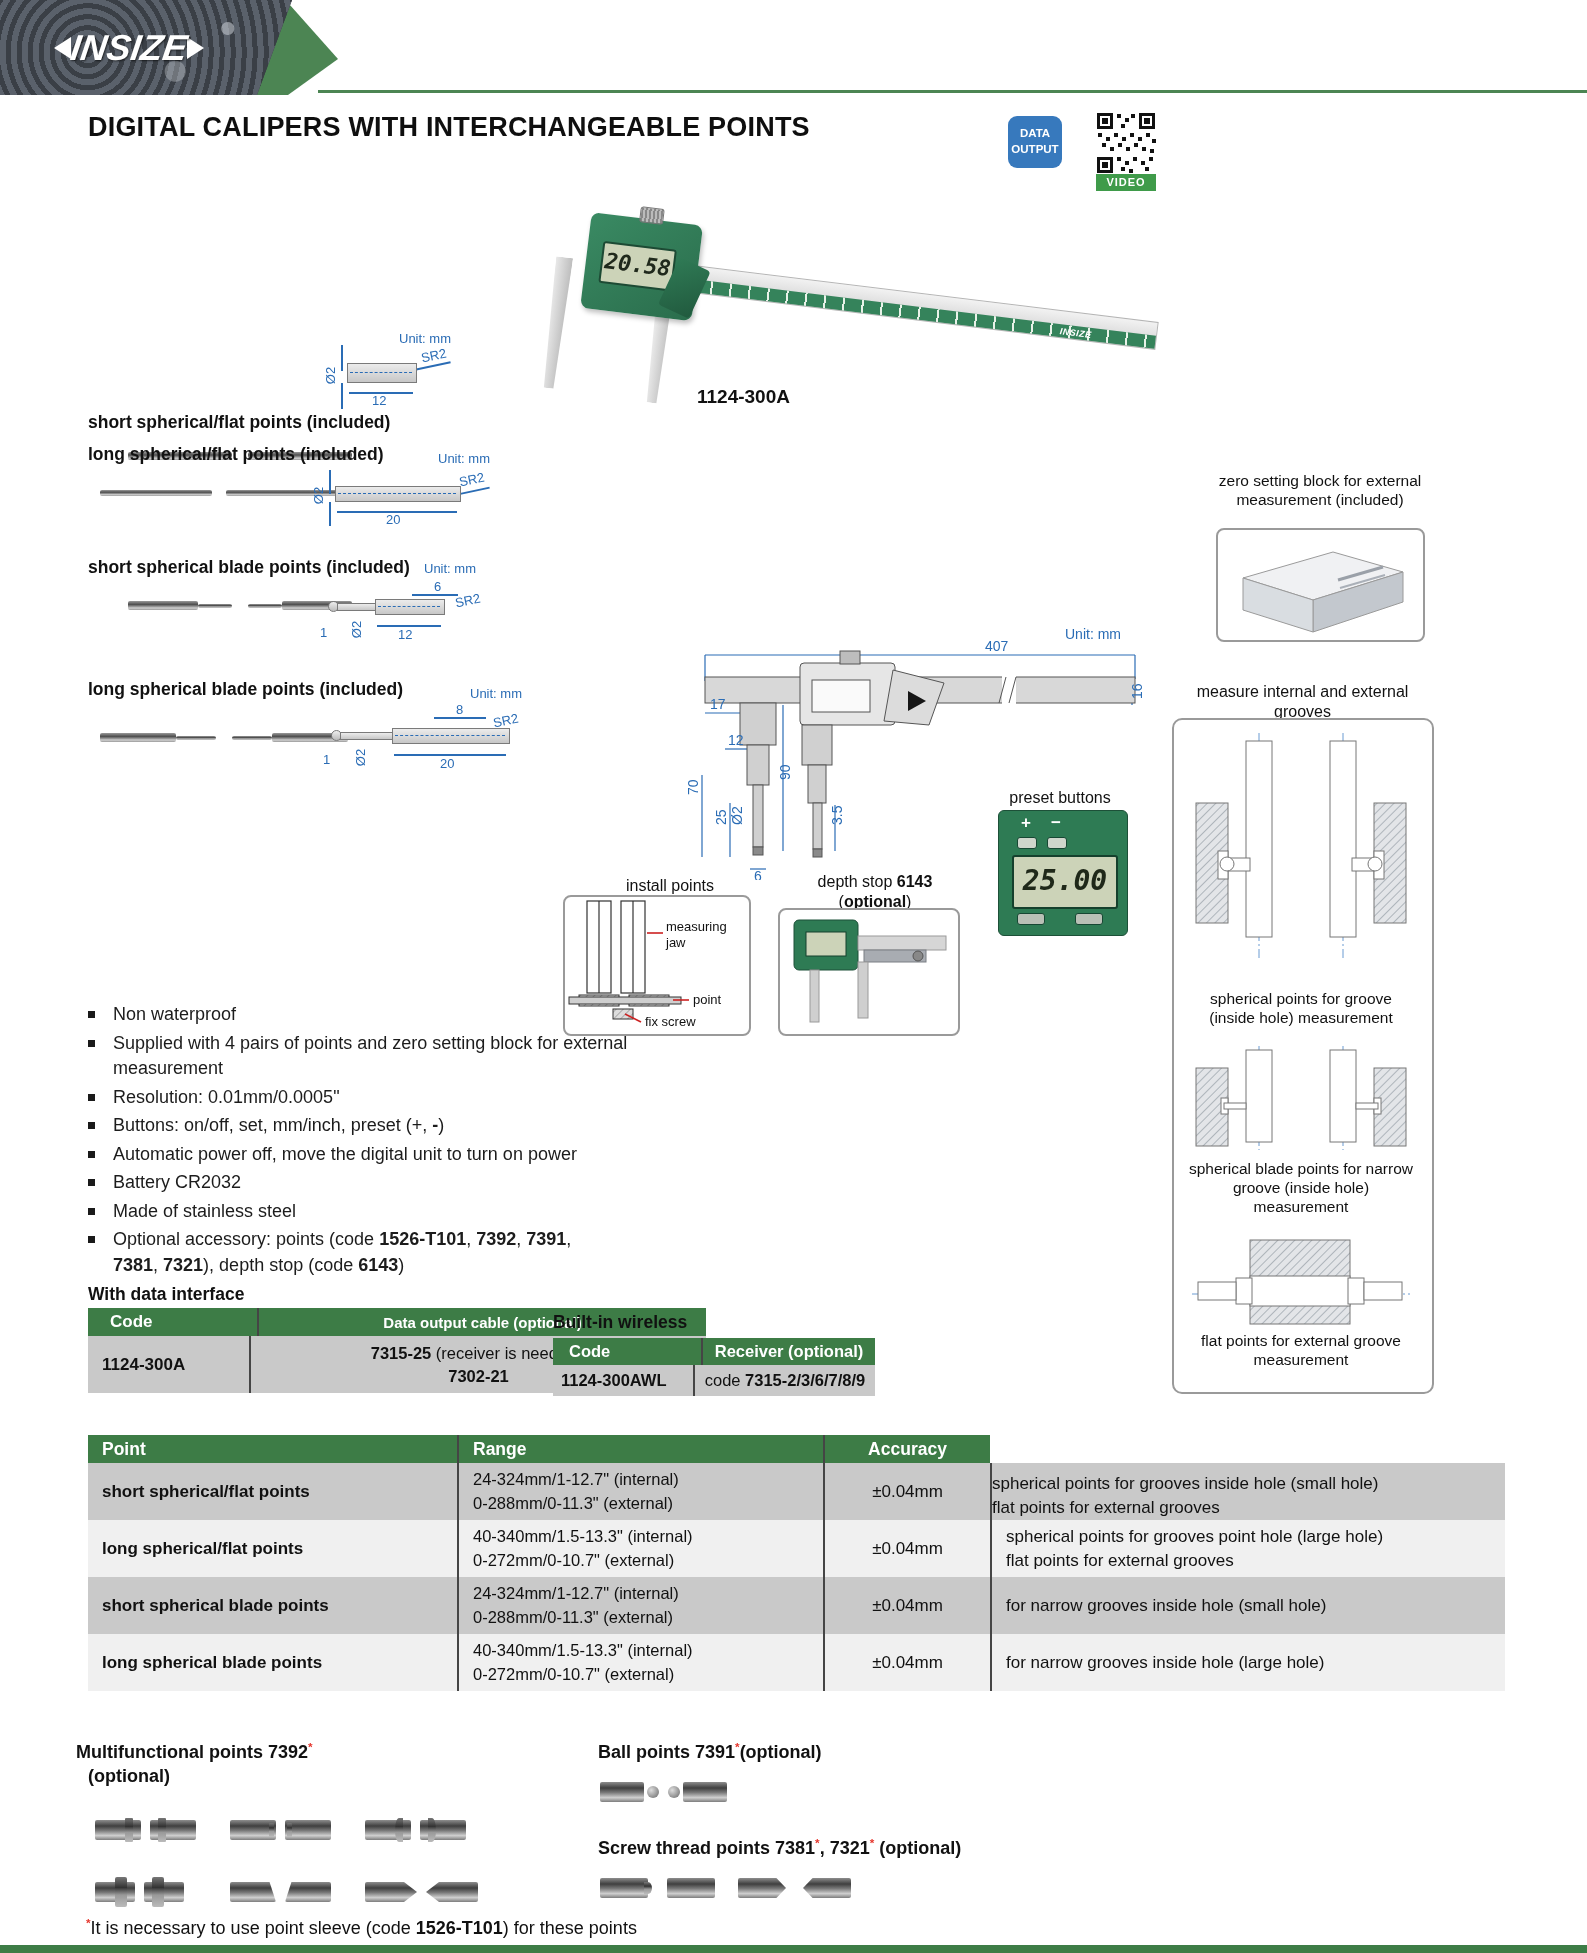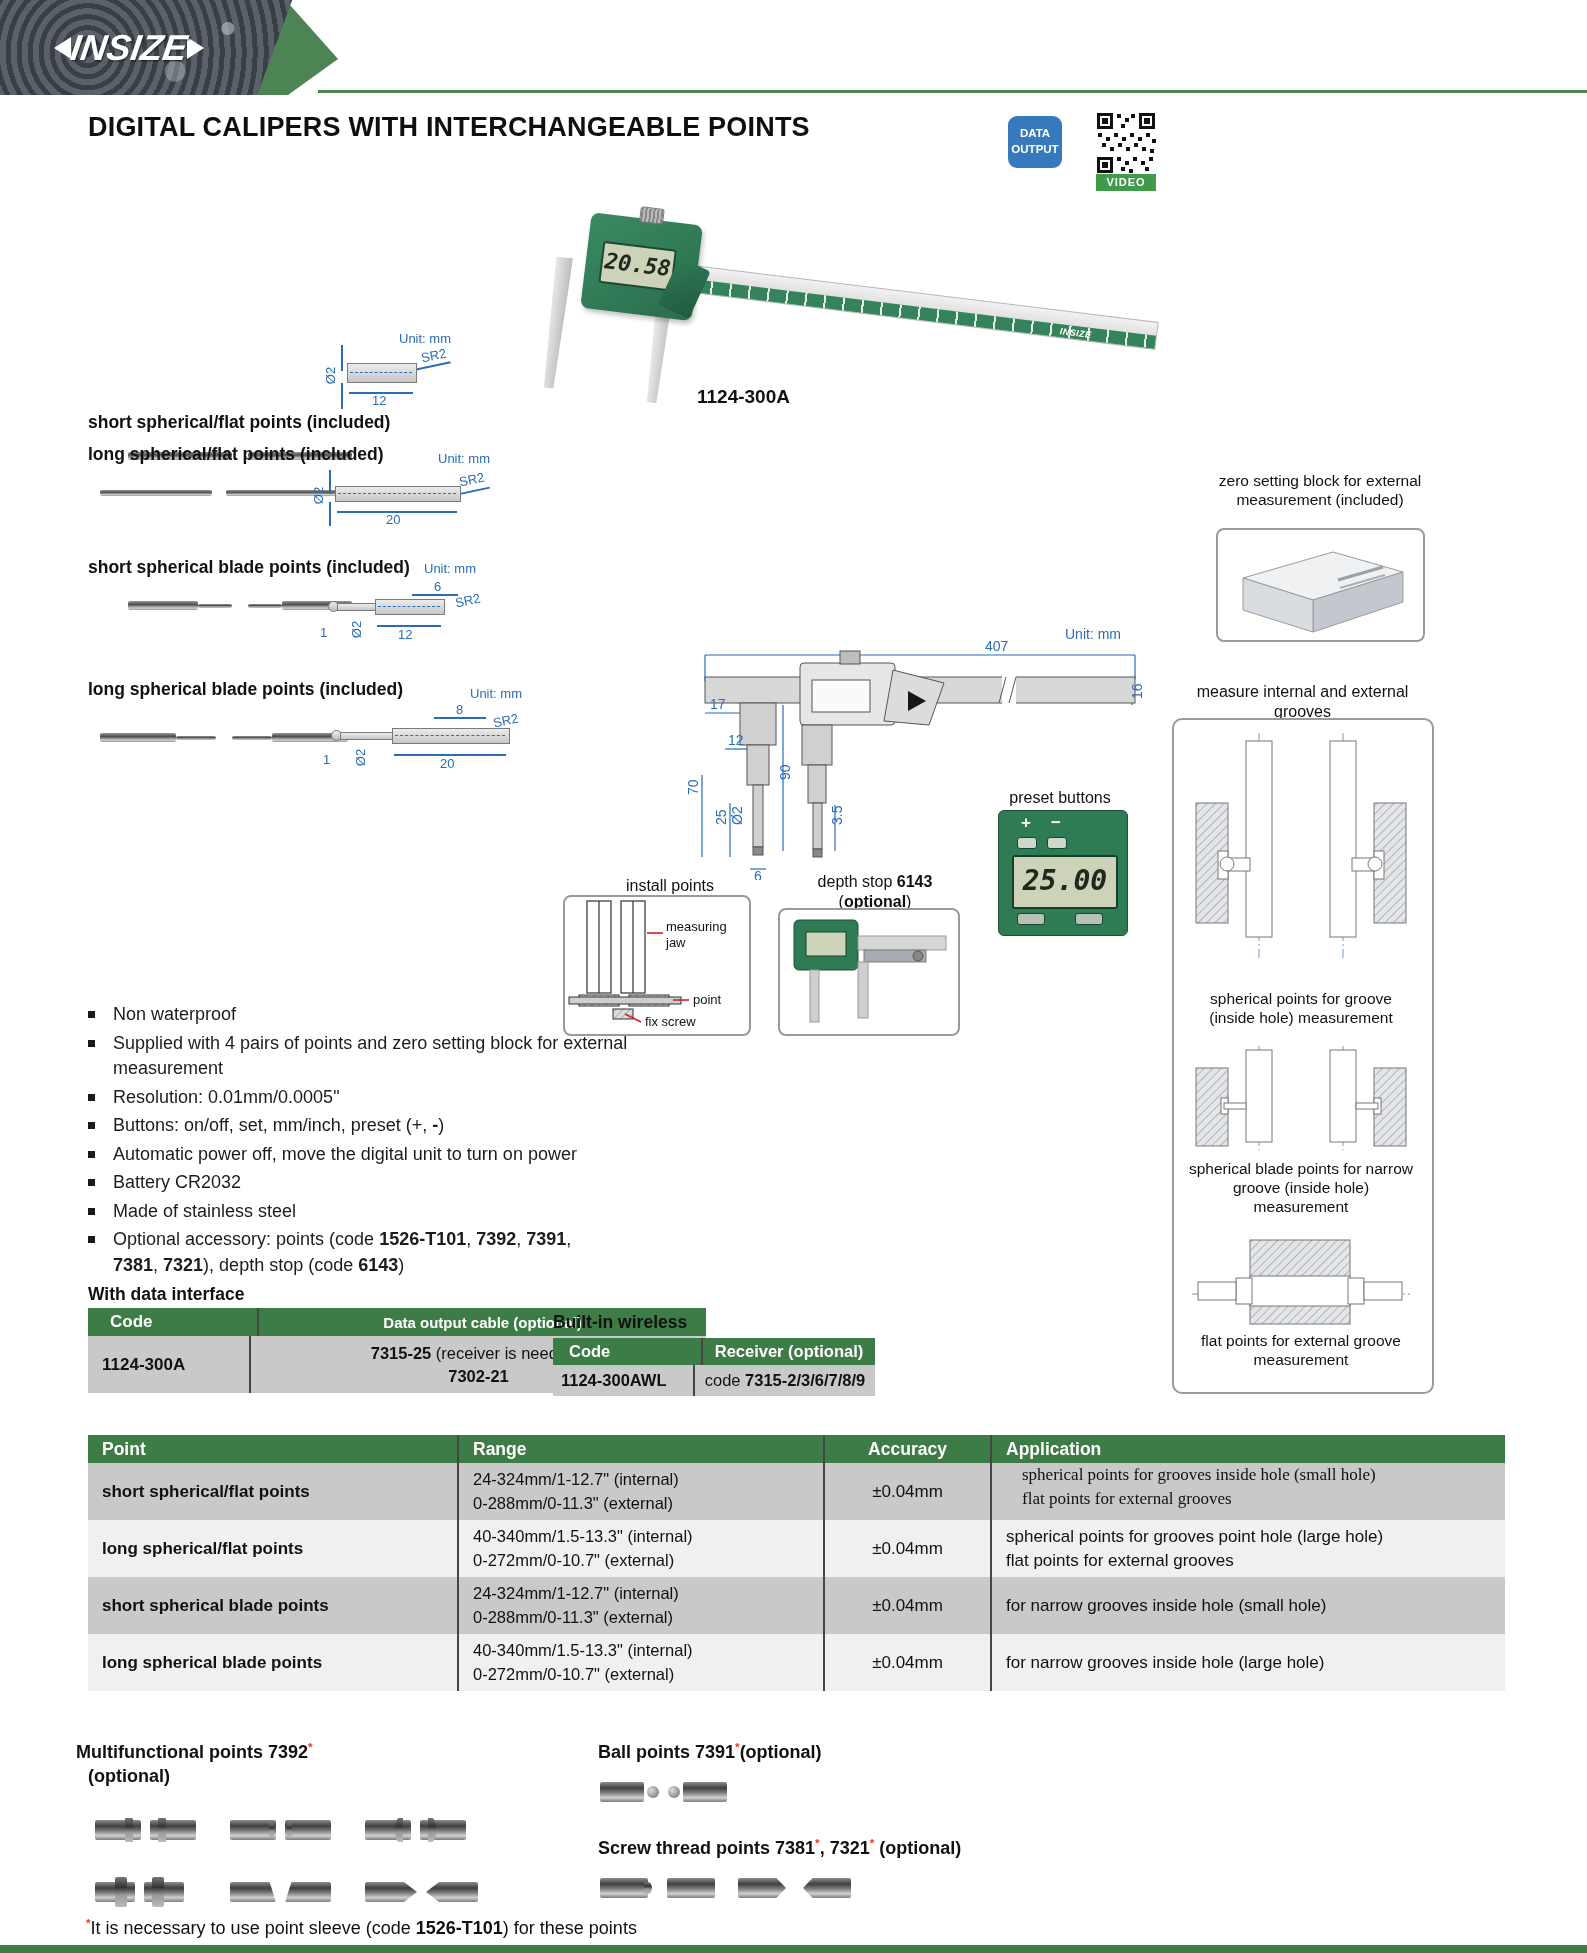--- a/index.html
+++ b/index.html
@@ -435,37 +435,34 @@
     <div style="display:flex;height:28px;">
       <div class="tbl-head" style="width:355px;padding-left:14px;font-size:17.5px;">
           <span>Point</span>
         </div>
       <div class="tbl-head sep" style="width:350px;padding-left:14px;font-size:17.5px;">
           <span>Range</span>
         </div>
       <div class="tbl-head sep" style="width:165px;justify-content:center;font-size:17.5px;">
           <span>Accuracy</span>
         </div>
-      <div class="tbl-head sep" style="flex:1;padding-left:14px;font-size:17.5px;">
-          <span>Application</span>
-        </div>
     </div>
 
     <div style="display:flex;height:57px;background:#c9c9c9;">
       <div style="width:355px;display:flex;align-items:center;padding-left:14px;font-weight:700;">
           <span>short spherical/flat points</span>
         </div>
       <div class="sep" style="width:350px;display:flex;flex-direction:column;justify-content:center;padding-left:14px;font-size:16.5px;line-height:1.4;">
         <div>24-324mm/1-12.7" (internal)</div>
         <div>0-288mm/0-11.3" (external)</div>
       </div>
       <div class="sep" style="width:165px;display:flex;align-items:center;justify-content:center;">
           <span>±0.04mm</span>
         </div>
-      <div class="sep" style="flex:1;display:flex;flex-direction:column;justify-content:flex-start;padding-left:30px;line-height:1.4;font-family:Liberation Serif, serif;">
+      <div class="sep" style="flex:1;display:flex;flex-direction:column;justify-content:flex-end;padding-left:0;line-height:1.4;">
         <div>spherical points for grooves inside hole (small hole)</div>
         <div>flat points for external grooves</div>
       </div>
     </div>
 
     <div style="display:flex;height:57px;background:#f0f0f0;">
       <div style="width:355px;display:flex;align-items:center;padding-left:14px;font-weight:700;">
           <span>long spherical/flat points</span>
         </div>
       <div class="sep" style="width:350px;display:flex;flex-direction:column;justify-content:center;padding-left:14px;font-size:16.5px;line-height:1.4;">

